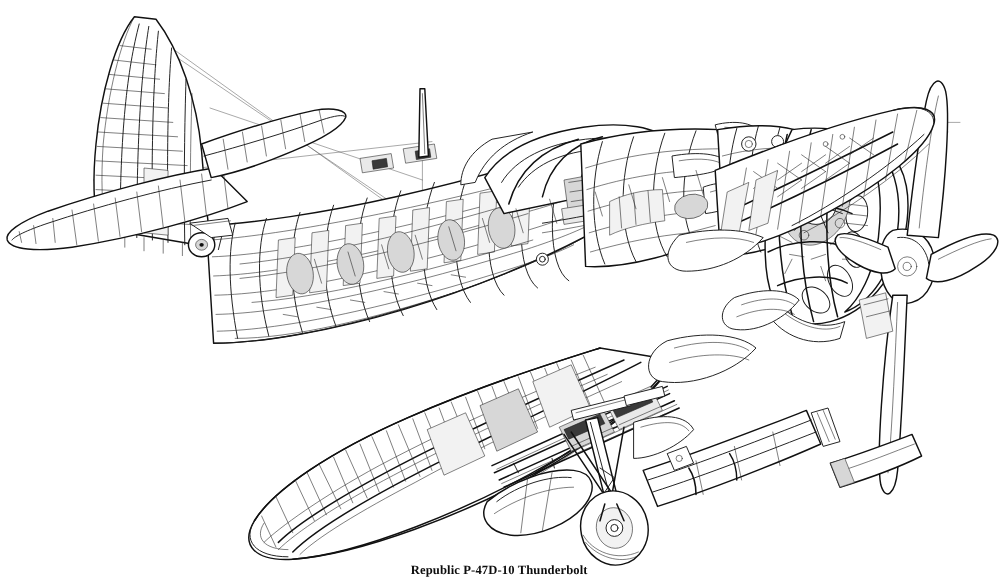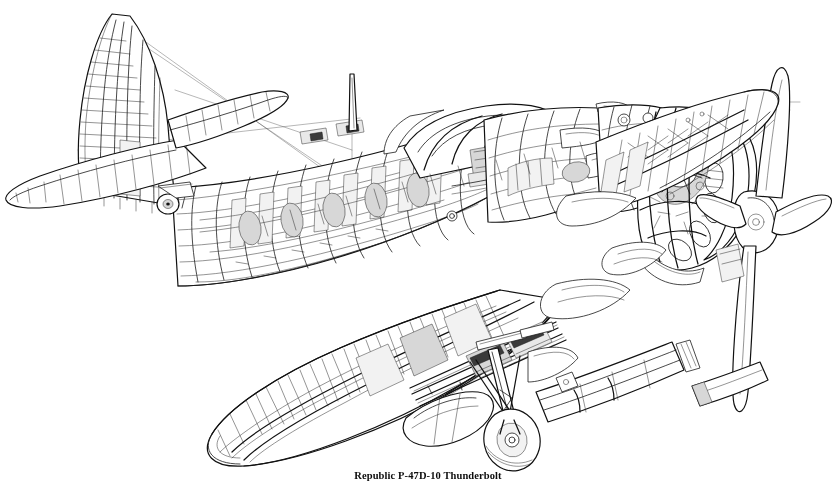--- a/index.html
+++ b/index.html
@@ -35,21 +35,21 @@
   .sf   { fill: #ffffff; stroke: #1b1b1b; stroke-width: 0.8; stroke-linejoin: round; }
   .sf-h { fill: #ffffff; stroke: #111111; stroke-width: 1.2; stroke-linejoin: round; }
   .sh   { fill: #e9e9e9; stroke: #303030; stroke-width: 0.5; }
   .sh2  { fill: #f2f2f2; stroke: #333333; stroke-width: 0.5; }
   .sh3  { fill: #d7d7d7; stroke: #2b2b2b; stroke-width: 0.5; }
   .dk   { fill: #3a3a3a; stroke: #1b1b1b; stroke-width: 0.5; }
   .blk  { fill: #111111; stroke: none; }
 
   #caption {
     position: absolute;
-    left: 16px;
+    left: 4px;
     top: 470px;
     width: 824px;
     text-align: center;
     font-family: "Liberation Serif", serif;
     font-weight: bold;
     font-size: 10.5px;
     letter-spacing: 0.1px;
     color: #0d0d0d;
     white-space: nowrap;
   }

